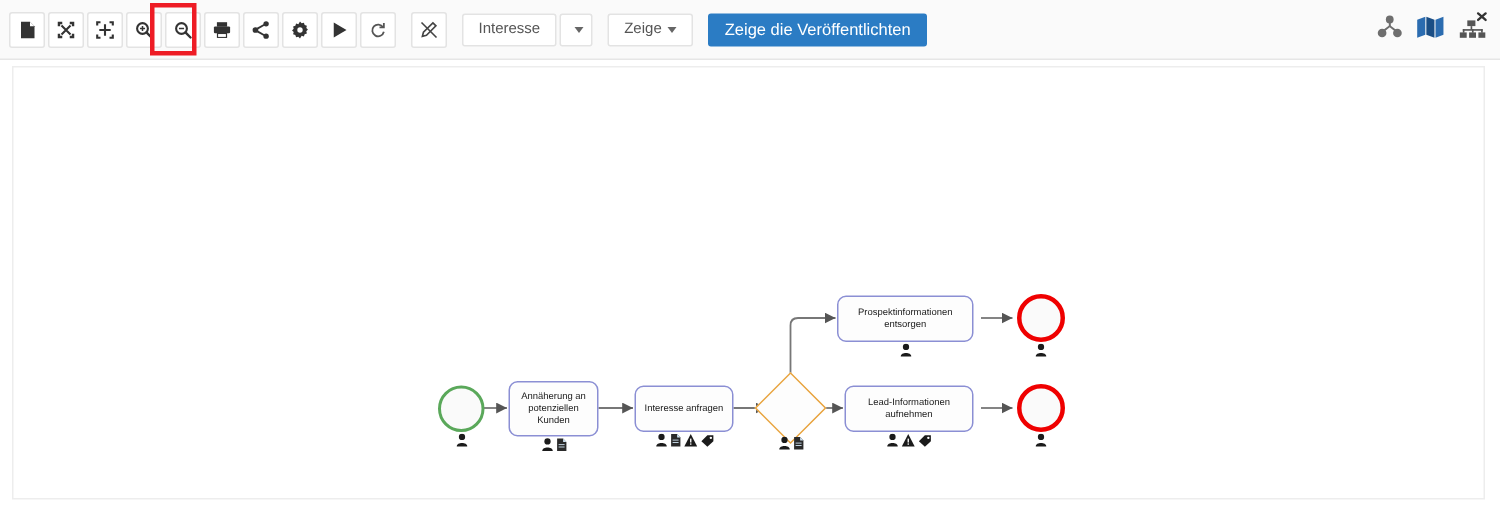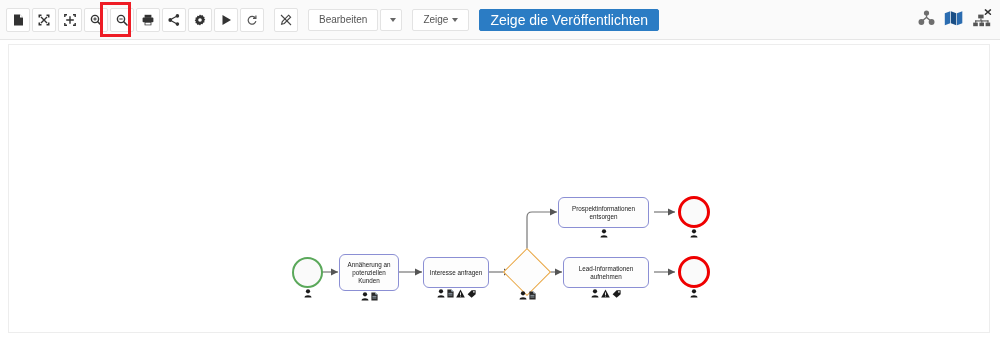--- a/index.html
+++ b/index.html
@@ -85,21 +85,21 @@
     cursor: pointer;
     font-size: 7px;
     color: #666;
   }
   .tb-primary-btn {
     height: 22px;
     background: #2b7cc4;
     border: 1px solid #2b7cc4;
     border-radius: 2px;
     color: #ffffff;
-    font-size: 14px;
+    font-size: 11px;
     display: flex;
     align-items: center;
     padding: 0 10px;
     box-sizing: border-box;
     cursor: pointer;
     white-space: nowrap;
   }
   .caret-dn {
     display: inline-block;
     width: 0; height: 0;
@@ -317,21 +317,21 @@
       <span>
         <svg width="12" height="12" viewBox="0 0 12 12">
           <path d="M8.6 1.2 L10.6 3.2 L4.3 9.5 L1.6 10.2 L2.3 7.5 z" fill="none" stroke="#444" stroke-width="1.1"></path>
           <path d="M1 1 L11 11" stroke="#444" stroke-width="1.1"></path>
         </svg>
       </span>
     </button>
 
     <div class="tb-sep"></div>
 
-    <button class="tb-text-btn">Bearbeiten</button>
+    <button class="tb-text-btn">Interesse</button>
     <button class="tb-caret-btn">
       <span class="caret-dn"></span>
     </button>
 
     <div class="tb-sep"></div>
 
     <button class="tb-text-btn">
       <span>Zeige</span>
       <span class="caret-dn"></span>
     </button>

